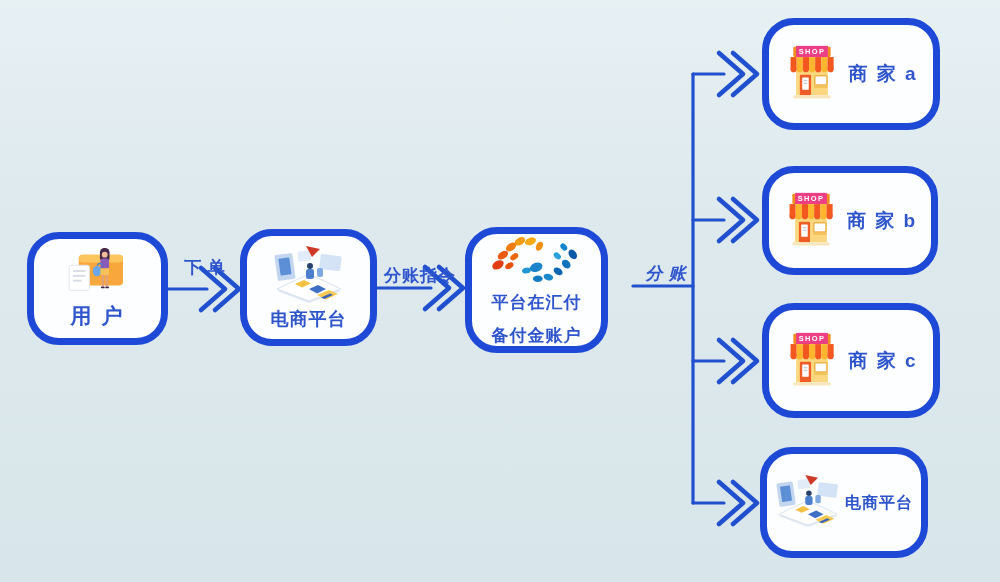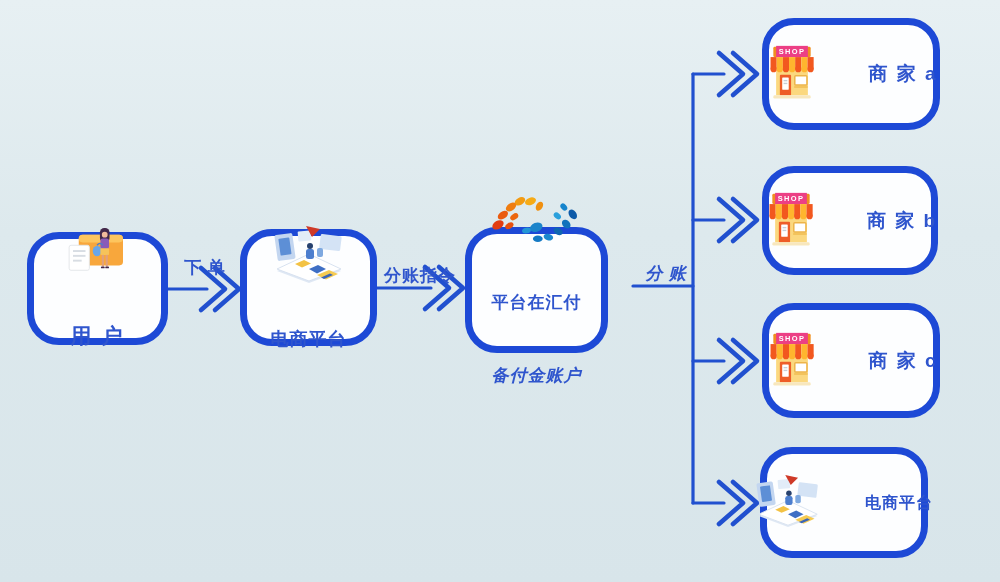--- a/index.html
+++ b/index.html
@@ -11,21 +11,21 @@
   .canvas{
     position:absolute;left:0;top:0;width:1000px;height:582px;
     background:linear-gradient(180deg,#e7f0f3 0%,#dde9ed 40%,#d8e5ea 100%);
   }
   .edges-svg{position:absolute;left:0;top:0;width:1000px;height:582px;}
   .edge-line{stroke:#2150cf;stroke-width:3.2;fill:none;stroke-linecap:round;}
   .edge-chev{stroke:#2150cf;stroke-width:4.6;fill:none;stroke-linecap:round;stroke-linejoin:round;}
   .node{
     position:absolute;box-sizing:border-box;
     border:7px solid #1d49d6;border-radius:32px;background:#fdfeff;
-    display:flex;align-items:center;justify-content:center;gap:40px;
+    display:flex;align-items:center;justify-content:center;
   }
   .node.col{flex-direction:column;justify-content:center;}
   .node.row{flex-direction:row;}
   .node-label{
     color:#2f55cd;font-weight:bold;white-space:nowrap;line-height:1.25;
   }
   .lbl-user{font-size:21px;letter-spacing:2px;margin-top:2px;}
   .lbl-platform{font-size:18px;letter-spacing:1px;margin-top:1px;}
   .lbl-huifu{font-size:17px;letter-spacing:1px;text-align:center;margin-top:2px;}
   .lbl-merchant{font-size:19px;letter-spacing:2px;margin-left:8px;}
@@ -134,21 +134,21 @@
           <ellipse cx="69" cy="53" rx="6" ry="4" fill="#1b88ce" transform="rotate(15 69 53)"></ellipse>
           <ellipse cx="81" cy="46" rx="6" ry="4" fill="#0f66b2" transform="rotate(32 81 46)"></ellipse>
           <ellipse cx="91" cy="37" rx="6" ry="4.5" fill="#1272bc" transform="rotate(45 91 37)"></ellipse>
           <ellipse cx="99" cy="25" rx="6.5" ry="4.5" fill="#0d5aa8" transform="rotate(55 99 25)"></ellipse>
           <ellipse cx="80" cy="27" rx="5" ry="3.5" fill="#2aa0dc" transform="rotate(40 80 27)"></ellipse>
           <ellipse cx="88" cy="16" rx="5" ry="3.5" fill="#1584cc" transform="rotate(50 88 16)"></ellipse>
         </g>
       </svg>
     </span>
     <div class="node-label lbl-huifu">平台在汇付</div>
-    <div class="node-label lbl-huifu" style="margin-top:12px;font-style:italic;">备付金账户</div>
+    <div class="node-label lbl-huifu" style="margin-top:12px;">备付金账户</div>
   </div>
 
   <div class="node row" style="left:762px;top:18px;width:178px;height:112px;">
     <span>
       <svg width="56" height="58" viewBox="0 0 60 60">
         <rect x="10" y="3" width="40" height="11" rx="1.5" fill="#f08f1f"></rect>
         <rect x="13" y="2" width="34" height="12" fill="#ec3f85"></rect>
         <text x="30" y="11" text-anchor="middle" font-size="8" font-weight="bold" fill="#ffffff" letter-spacing="1.5">SHOP</text>
         <rect x="13" y="27" width="34" height="28" fill="#fbd87f"></rect>
         <g>

